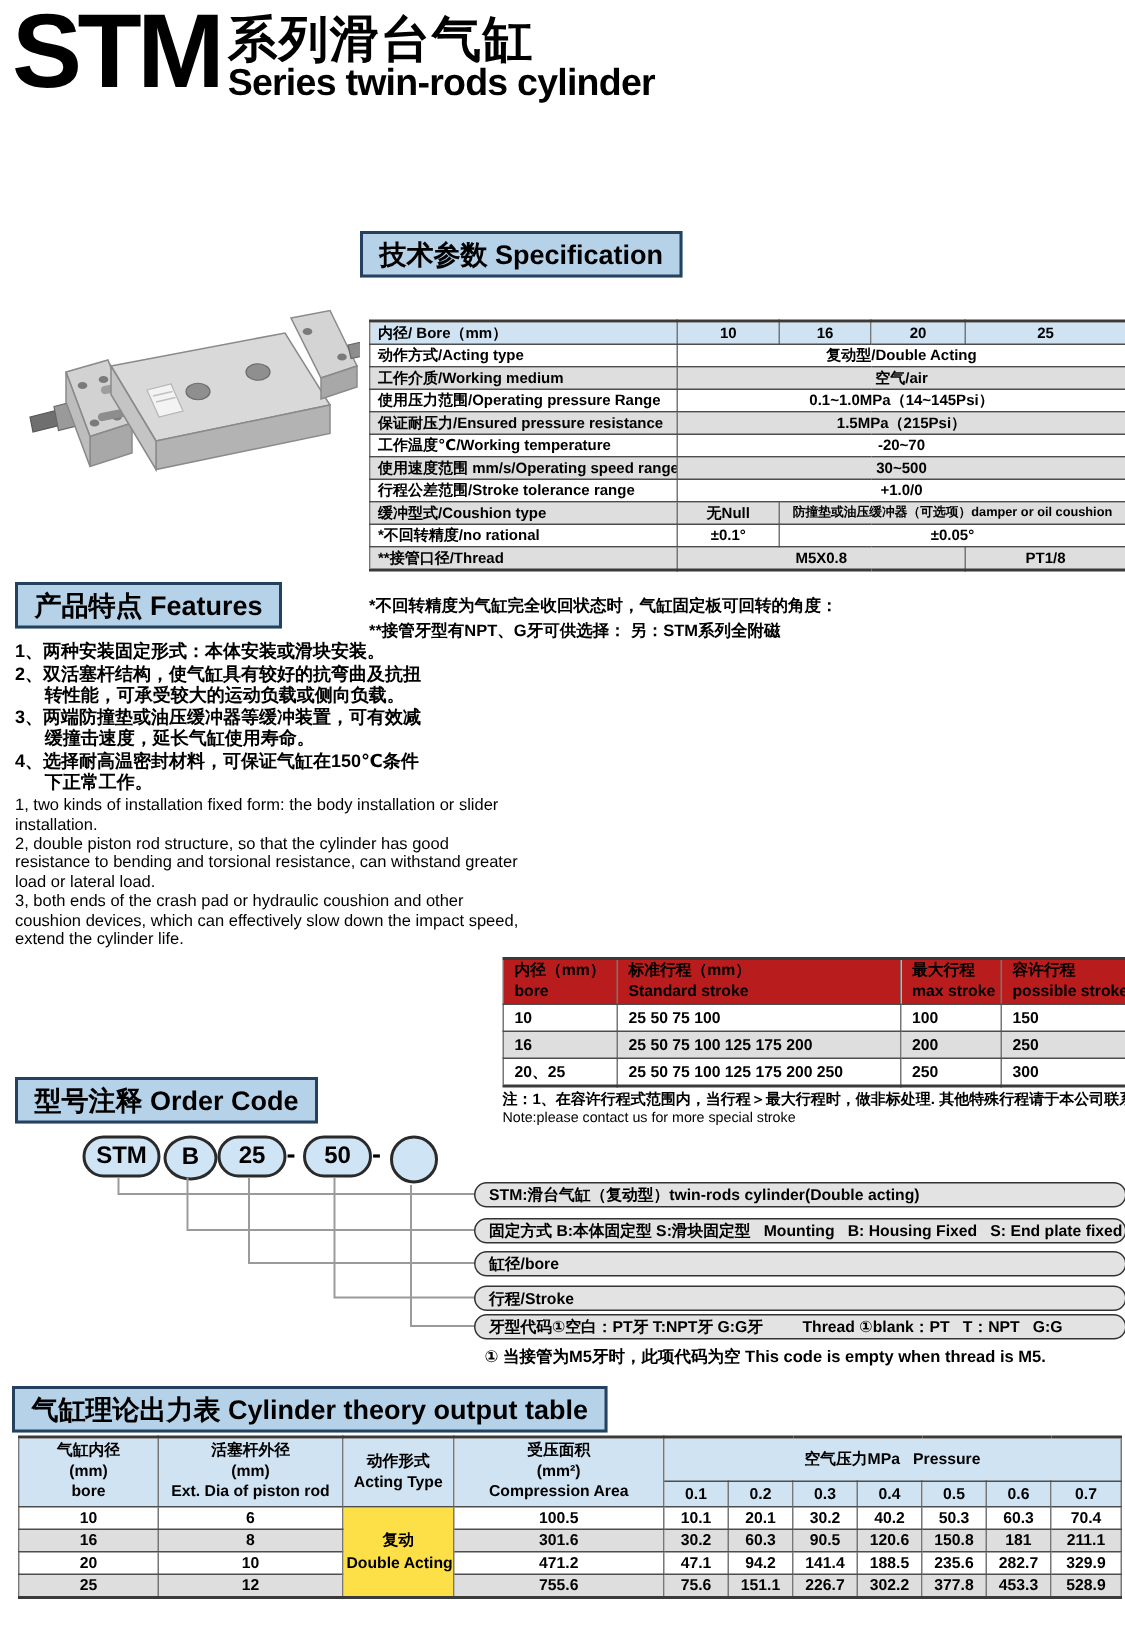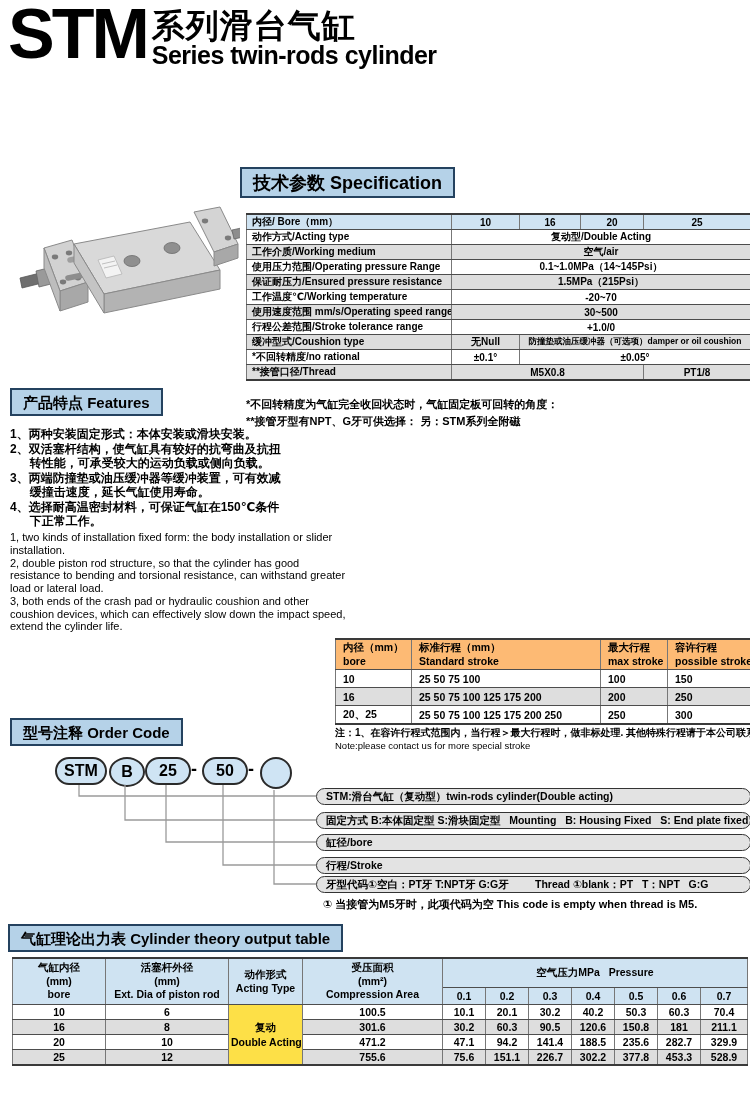--- a/index.html
+++ b/index.html
@@ -8,21 +8,21 @@
 
   
   .hdr { position:absolute; left:8px; top:2px; display:flex; }
   .hdr .stm { font-size:70px; font-weight:bold; line-height:0.92; letter-spacing:-3px; }
   .hdr .sub { margin-left:5px; padding-top:7px; }
   .hdr .cn { font-size:33px; font-weight:bold; line-height:1.02; letter-spacing:1px; }
   .hdr .en { font-size:25px; font-weight:bold; line-height:1.0; letter-spacing:-0.5px; }
 
   
   .tbox { position:absolute; background:#b5d2e8; border:2px solid #24425f; font-weight:bold;
-          font-size:15px; line-height:1; padding:5px 11px 4px; white-space:nowrap; }
+          font-size:18px; line-height:1; padding:5px 11px 4px; white-space:nowrap; }
   .tbox.big { font-size:18px; }
 
   
   table { border-collapse:collapse; table-layout:fixed; }
   td { overflow:hidden; }
 
   
   .spec-table { position:absolute; left:246px; top:213px; width:504px; font-size:10px; font-weight:bold;
                 border-top:2px solid #3a3a3a; border-bottom:2px solid #3a3a3a; }
   .spec-table td { border:1px solid #777; border-top:1px solid #4d4d4d; border-bottom:1px solid #4d4d4d;
@@ -37,21 +37,21 @@
   
   .feat-cn { position:absolute; left:10px; top:427px; width:280px; font-size:12px; font-weight:bold; line-height:1.21; }
   .feat-cn .it { padding-left:1.65em; text-indent:-1.65em; }
   .feat-en { position:absolute; left:10px; top:531px; width:340px; font-size:11px; line-height:1.16; }
 
   
   .stroke-table { position:absolute; left:335px; top:638px; width:415px; font-size:10.5px; font-weight:bold;
                   border-top:2px solid #3a3a3a; border-bottom:2px solid #3a3a3a; }
   .stroke-table td { border:1px solid #777; border-top:1px solid #4d4d4d; border-bottom:1px solid #4d4d4d;
                      padding:1px 0 1px 7px; text-align:left; white-space:nowrap; }
-  .stroke-table tr.h td { background:#fdba74; line-height:1.3; }
+  .stroke-table tr.h td { background:#b91c1c; line-height:1.3; }
   .stroke-table tr.g td { background:#dedede; }
   .stroke-table tr.d td { height:15px; }
   .stroke-note { position:absolute; left:335px; top:726px; white-space:nowrap; }
   .stroke-note .l1 { font-size:10px; font-weight:bold; }
   .stroke-note .l2 { font-size:9.5px; }
 
   
   .bub { position:absolute; top:757px; height:24px; background:#cfe4f4; border:2px solid #2a2a2a;
          border-radius:14px; font-weight:bold; font-size:16px; display:flex; align-items:center; justify-content:center; }
   .bub.round { border-radius:50%; }
@@ -121,21 +121,21 @@
       <polygon points="188,26 214,21 232,58 208,66" fill="#d4d4d4" stroke="#8a8a8a" stroke-width="1"></polygon>
       <polygon points="208,66 232,58 232,72 208,80" fill="#a8a8a8" stroke="#8a8a8a" stroke-width="1"></polygon>
       <ellipse cx="199" cy="35" rx="3.2" ry="2.4" fill="#7a7a7a"></ellipse>
       <ellipse cx="222" cy="52" rx="3.2" ry="2.4" fill="#7a7a7a"></ellipse>
 
       <polygon points="226,44 240,41 242,50 228,53" fill="#8d8d8d" stroke="#666" stroke-width="0.8"></polygon>
       <polygon points="238,42 248,40 250,48 240,50" fill="#6f6f6f" stroke="#555" stroke-width="0.8"></polygon>
     </svg>
   </div>
 
-  <div class="tbox big" style="left:240px; top:154px;margin-top:13px;">技术参数 Specification</div>
+  <div class="tbox big" style="left:240px; top:154px;">技术参数 Specification</div>
 
   <table class="spec-table">
     <colgroup>
         <col style="width:205px">
         <col style="width:68px">
         <col style="width:61px">
         <col style="width:63px">
         <col style="width:107px">
       </colgroup>
     <tbody>

